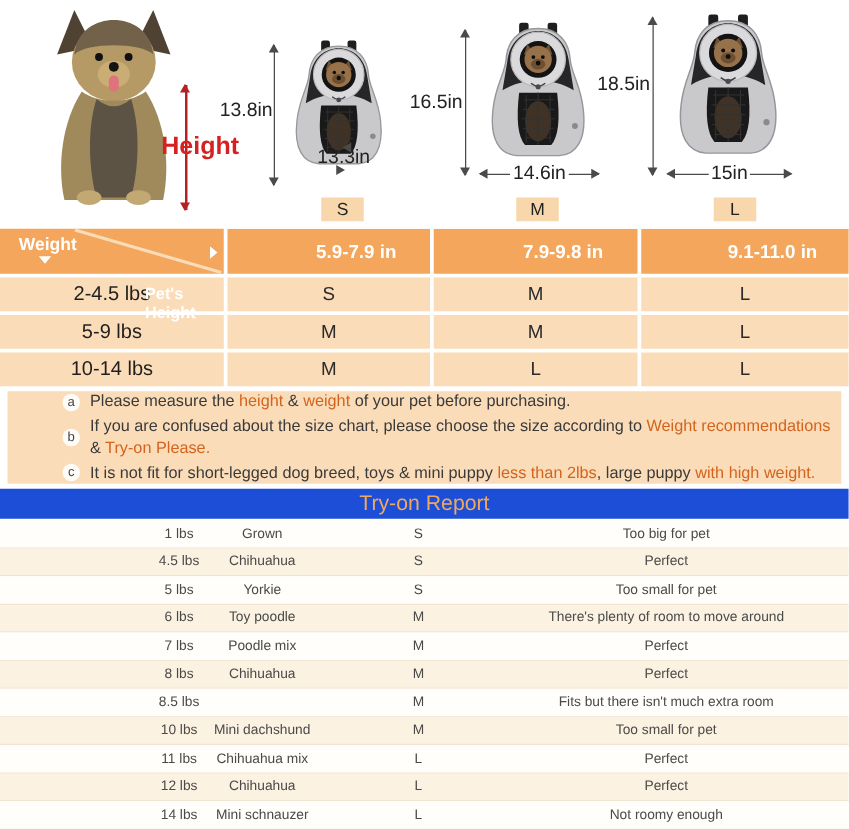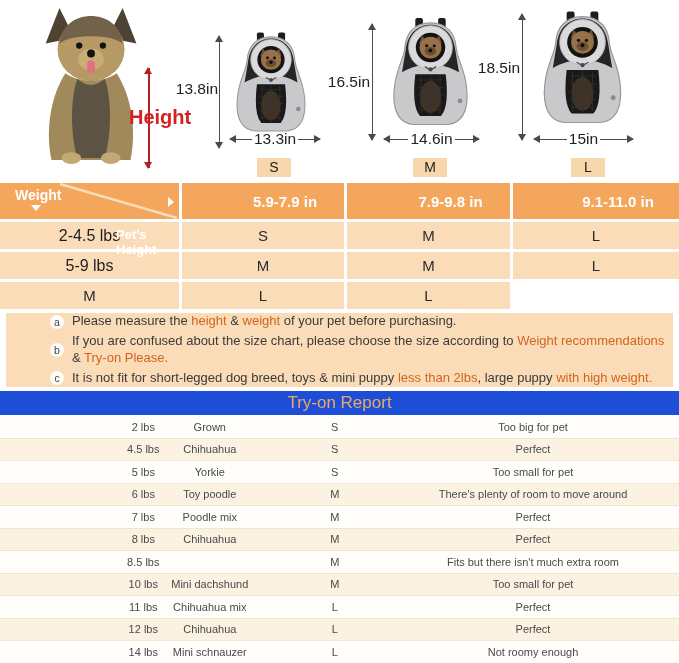--- a/index.html
+++ b/index.html
@@ -117,21 +117,21 @@
         <path d="M40 62 V102 M50 60 V104 M60 62 V102" stroke="#343434" stroke-width="0.8"></path>
         <circle cx="81" cy="88" r="2.5" fill="#8a8a8e"></circle>
       </symbol>
     </svg>
 
     <div class="vlbl" style="left:174px;top:80px;">13.8in</div>
     <div class="dim-v" style="left:219px;top:36px;height:112px;"></div>
     <svg class="bp bp-s">
         <use href="#bp-sym"></use>
       </svg>
-    <div class="hdim" style="left:230px;top:131px;width:90px;">
+    <div class="hdim" style="left:230px;top:117px;width:90px;flex-direction:column;">
       <i class="ln l"></i>
       <span class="lbl">13.3in</span>
       <i class="ln r"></i>
     </div>
     <div class="badge" style="left:257px;">S</div>
 
     <div class="vlbl" style="left:326px;top:73px;">16.5in</div>
     <div class="dim-v" style="left:372px;top:24px;height:116px;"></div>
     <svg class="bp bp-m">
         <use href="#bp-sym"></use>
@@ -173,20 +173,21 @@
     <div class="c wcell">2-4.5 lbs</div>
     <div class="c">S</div>
     <div class="c">M</div>
     <div class="c">L</div>
 
     <div class="c wcell">5-9 lbs</div>
     <div class="c">M</div>
     <div class="c">M</div>
     <div class="c">L</div>
 
+    <div class="c wcell">10-14 lbs</div>
     <div class="c">M</div>
     <div class="c">L</div>
     <div class="c">L</div>
   </section>
 
   <section class="notes">
     <div class="note">
       <span class="mark">a</span>
       <span class="txt"><span>Please measure the </span><span class="hl">height</span><span> &amp; </span><span class="hl">weight</span><span> of your pet before purchasing.</span></span>
     </div>
@@ -198,21 +199,21 @@
       <span class="mark">c</span>
       <span class="txt"><span>It is not fit for short-legged dog breed, toys &amp; mini puppy </span><span class="hl">less than 2lbs</span><span>, large puppy </span><span class="hl">with high weight.</span></span>
     </div>
   </section>
 
   <section class="tryon">
     <div class="tryon-title">Try-on Report</div>
     <div class="trows">
 
       <div class="trow">
-        <span class="t-w">2 lbs</span>
+        <span class="t-w">1 lbs</span>
         <span class="t-b">Grown</span>
         <span class="t-s">S</span>
         <span class="t-c">Too big for pet</span>
       </div>
       <div class="trow">
         <span class="t-w">4.5 lbs</span>
         <span class="t-b">Chihuahua</span>
         <span class="t-s">S</span>
         <span class="t-c">Perfect</span>
       </div>

